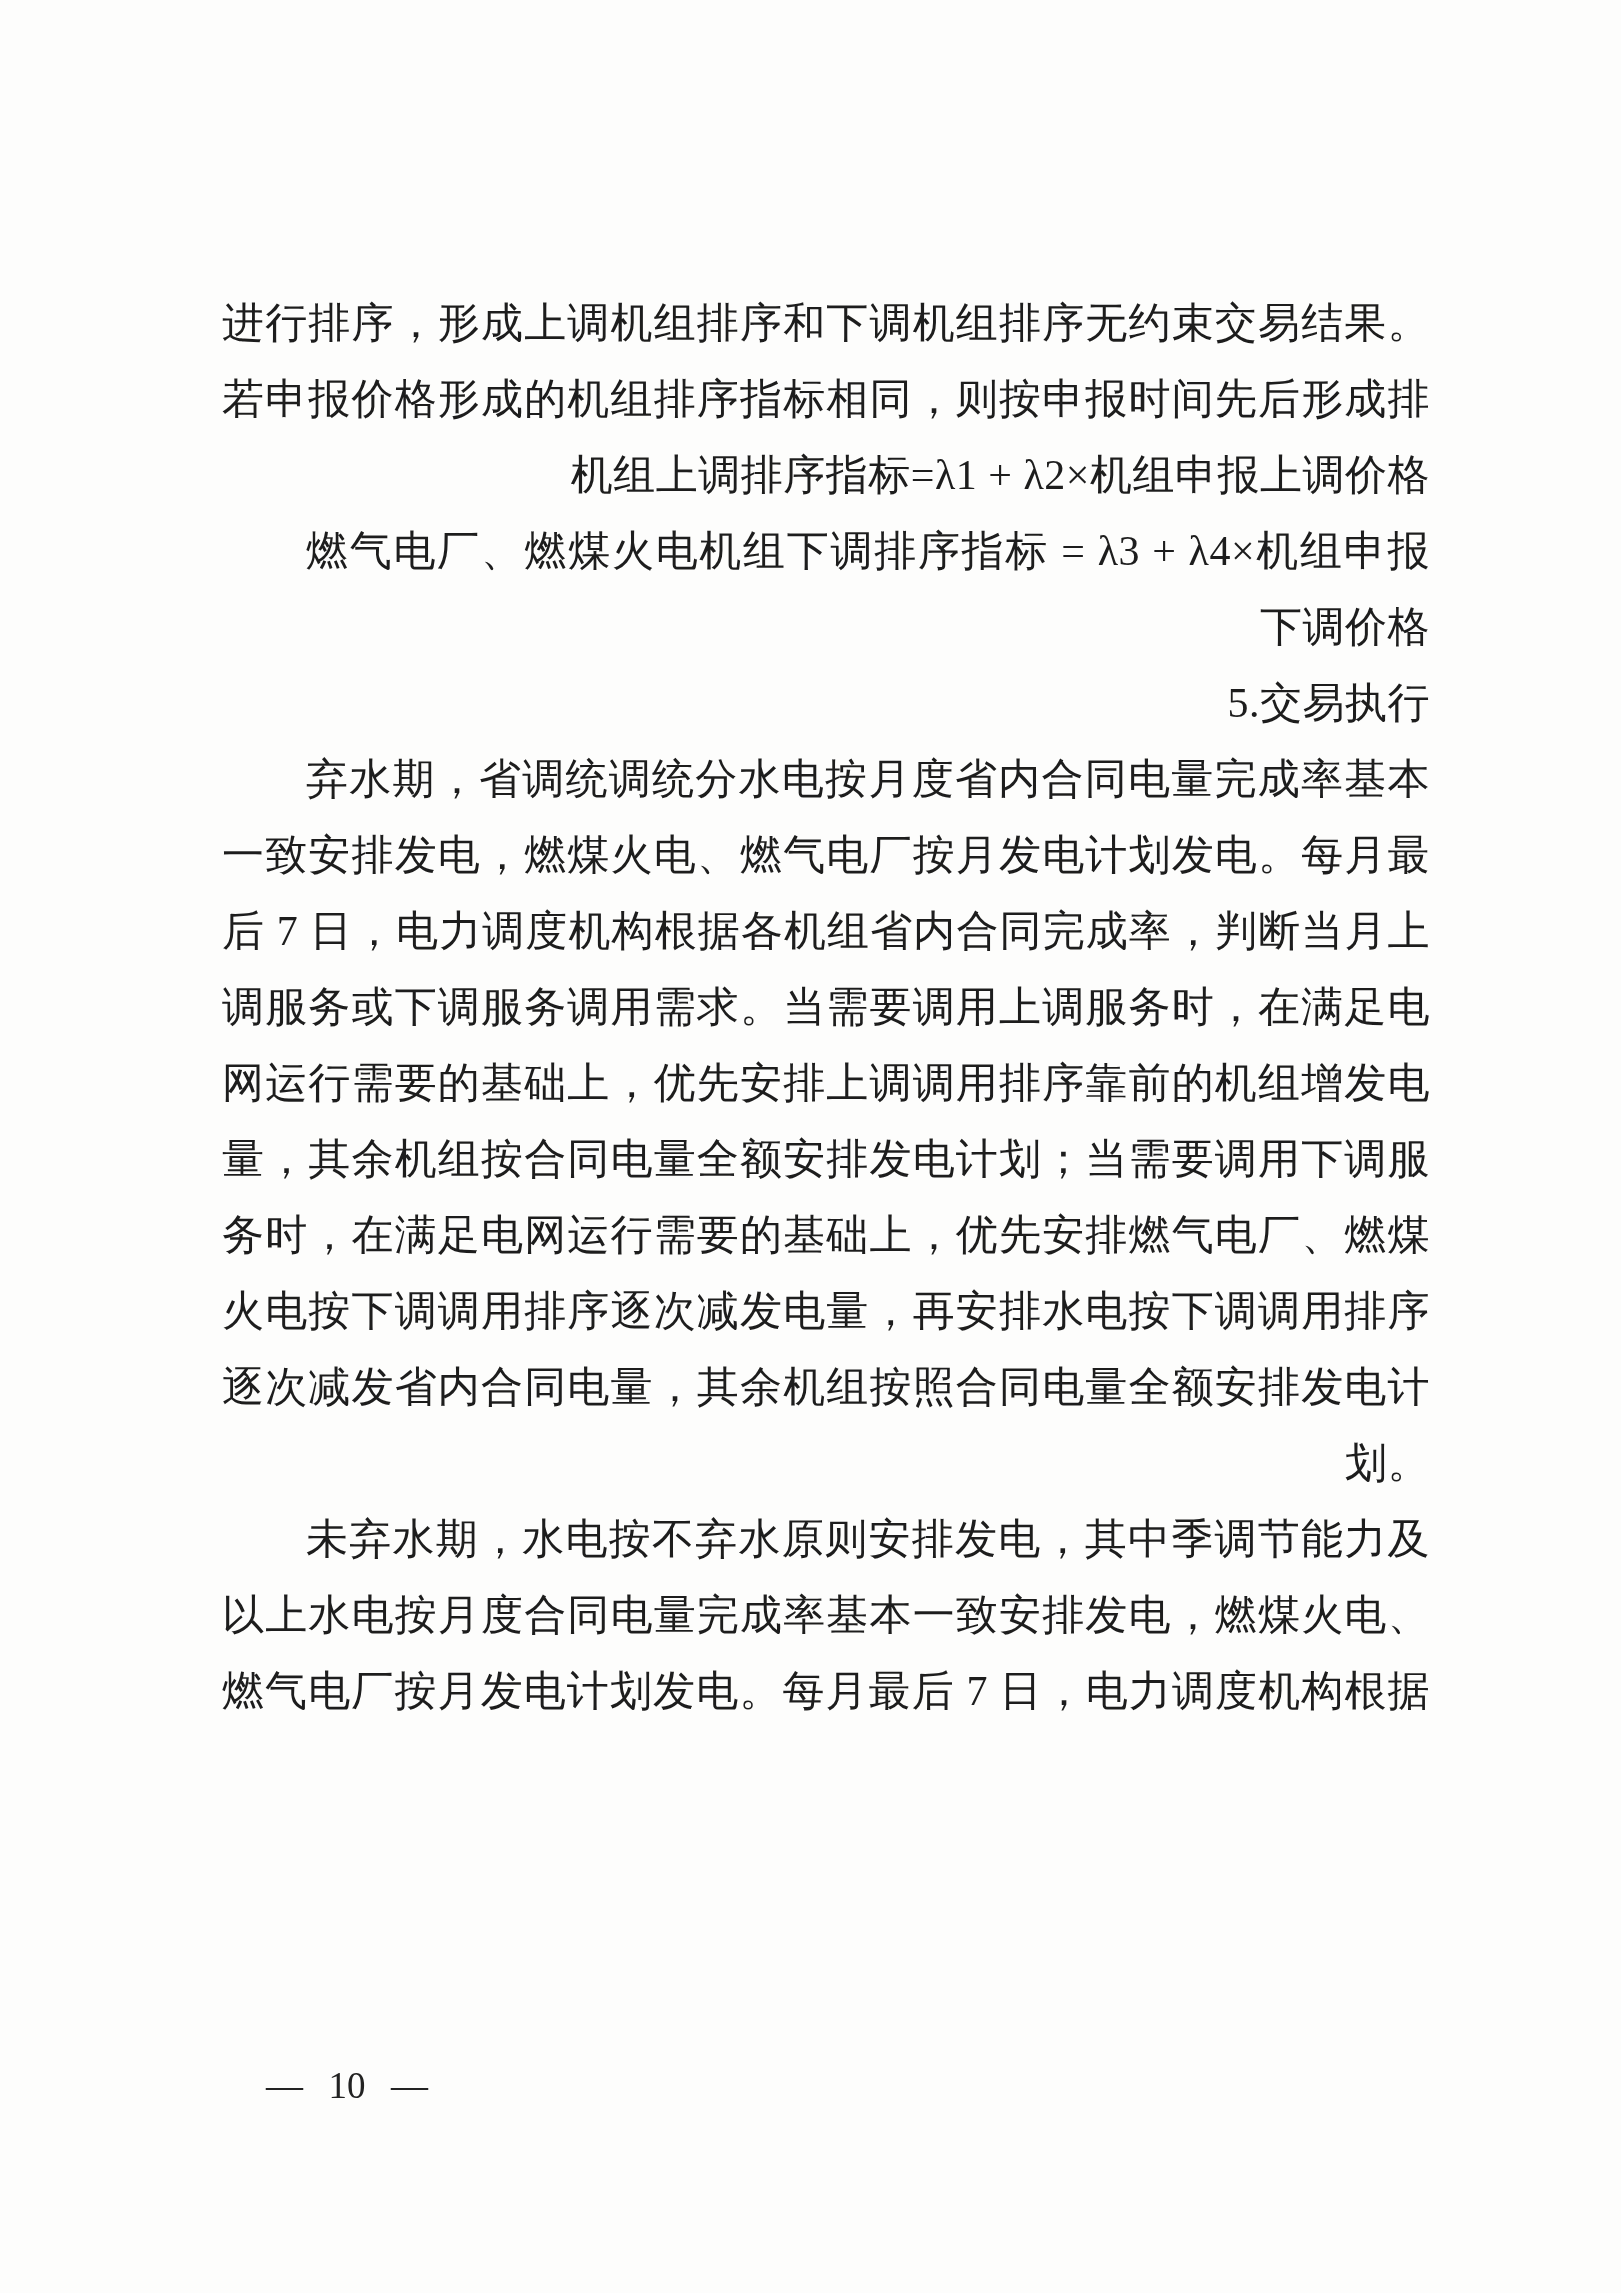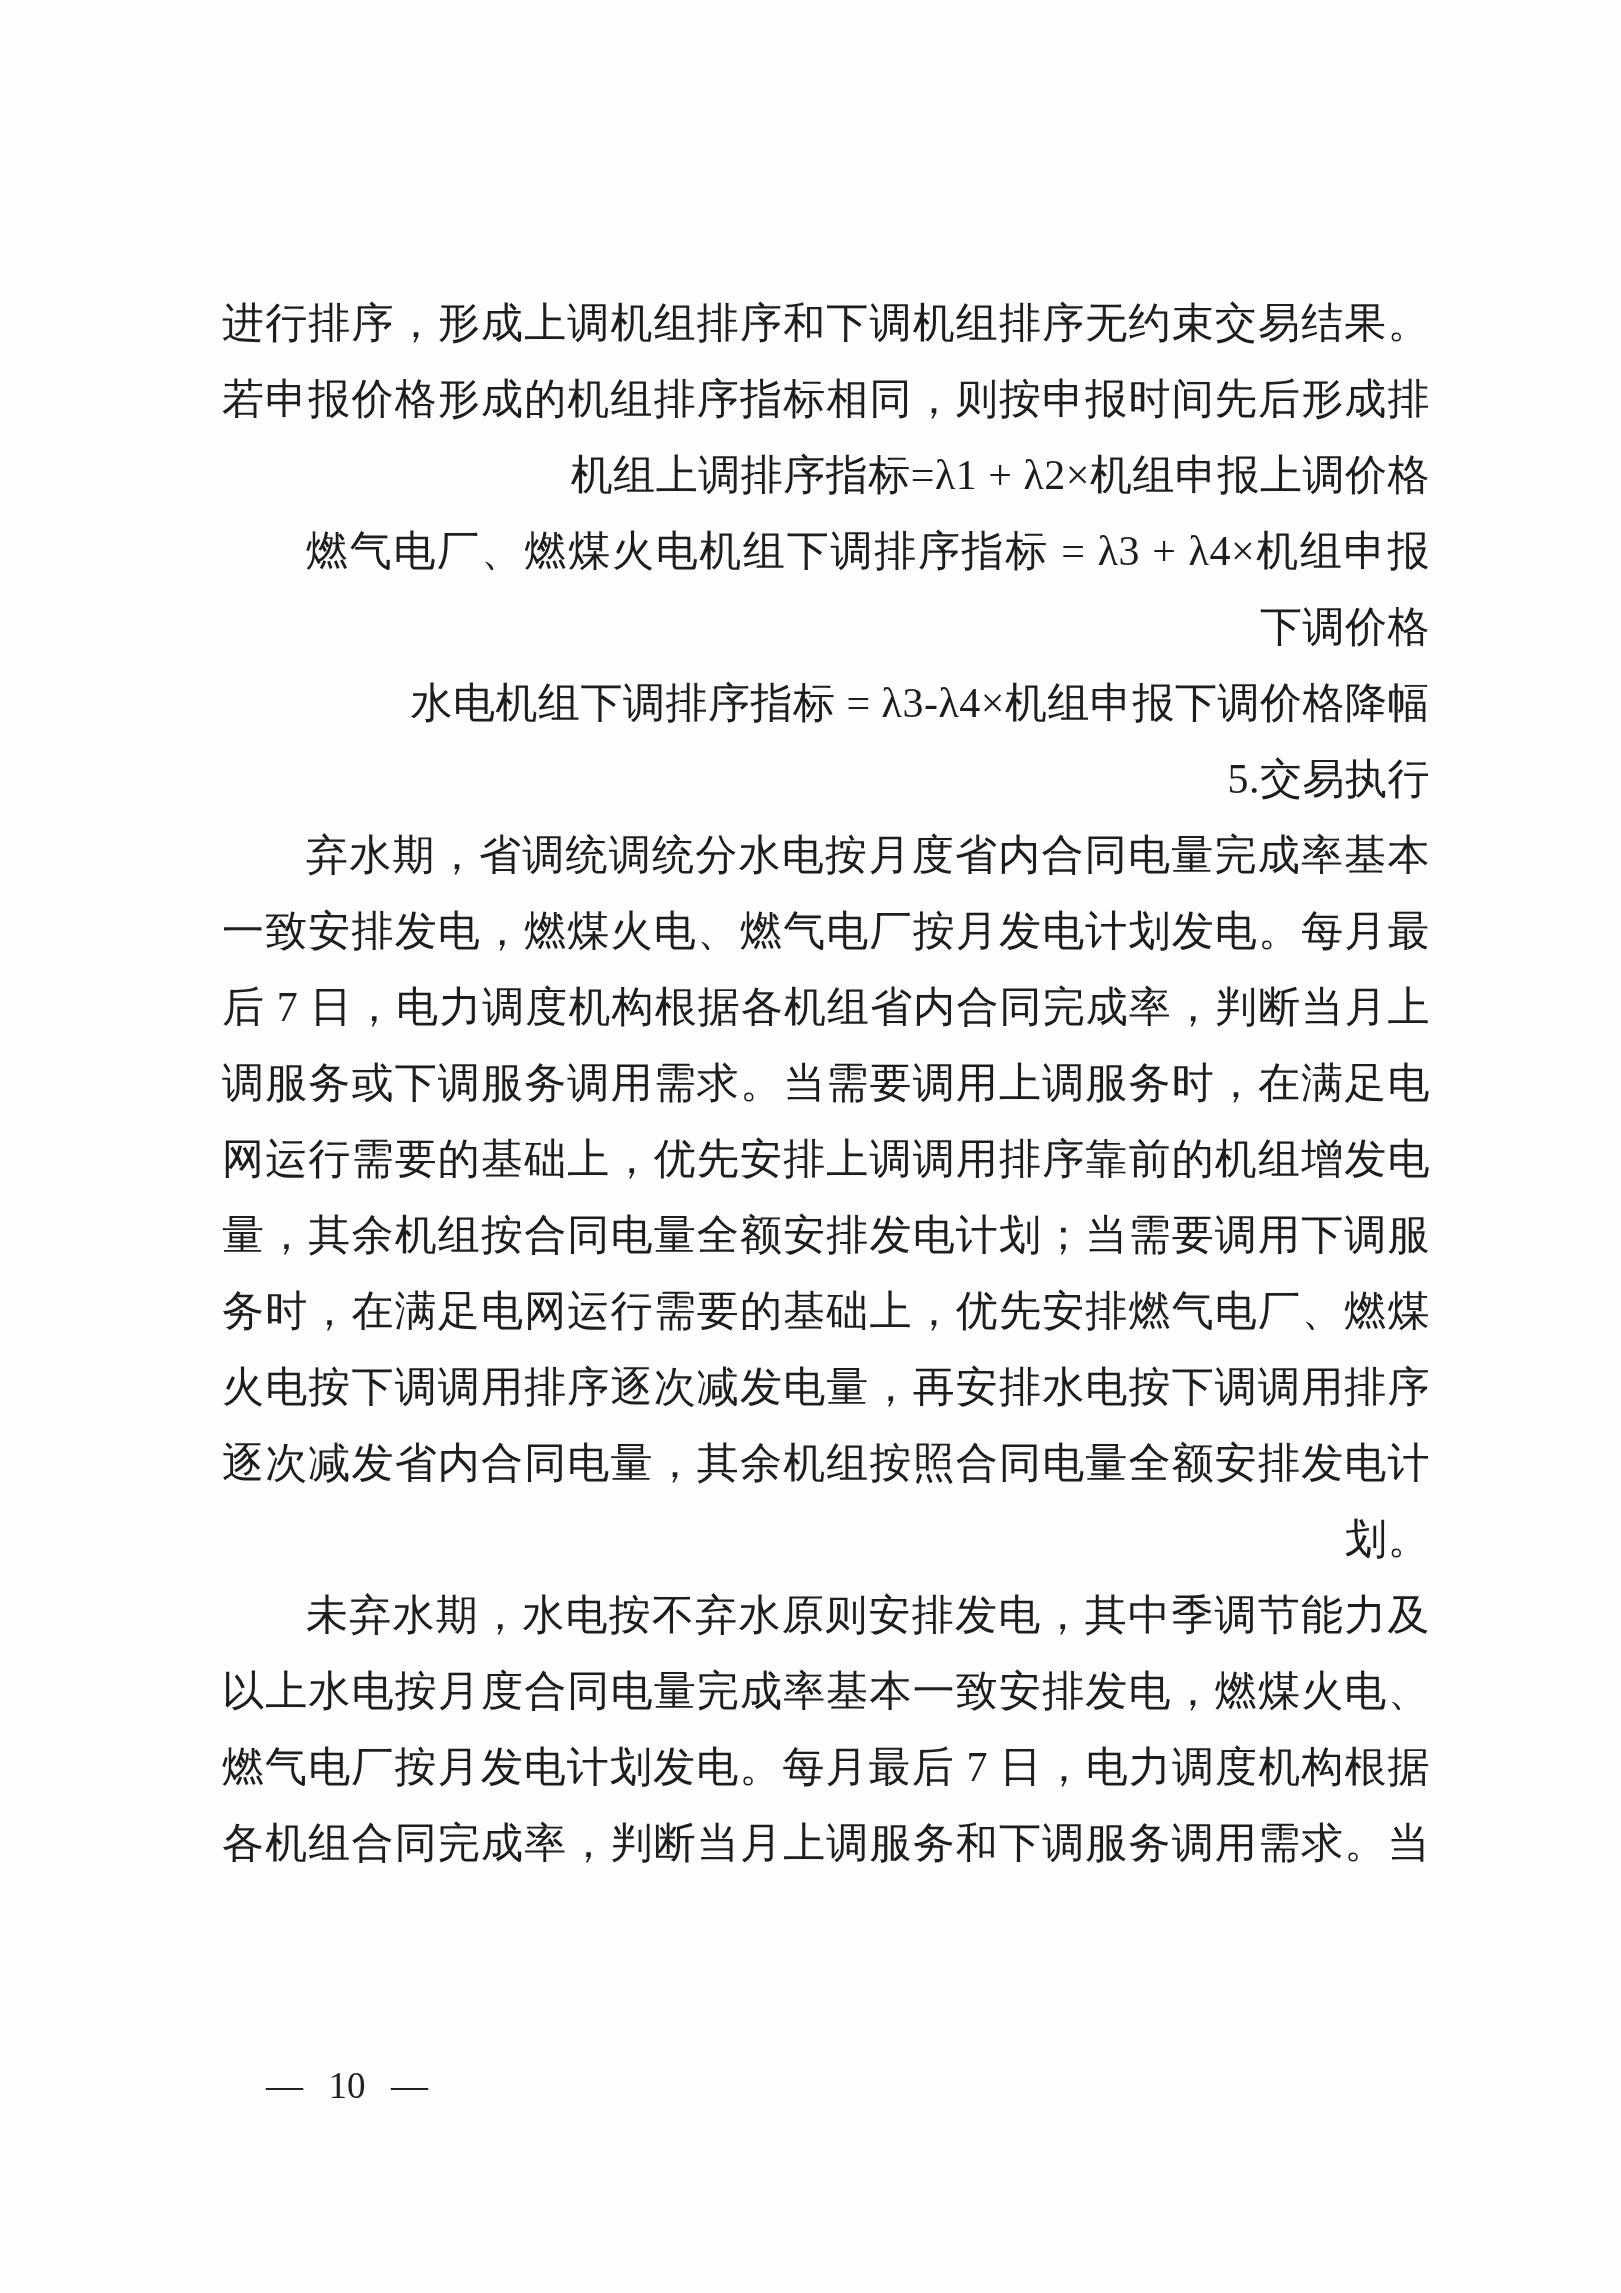--- a/index.html
+++ b/index.html
@@ -54,36 +54,34 @@
 <body>
 
 <div class="page">
 
   <div class="body-text">
     <div class="ln jf">进行排序，形成上调机组排序和下调机组排序无约束交易结果。</div>
     <div class="ln jf">若申报价格形成的机组排序指标相同，则按申报时间先后形成排</div>
     <div class="ln ind">机组上调排序指标=λ1 + λ2×机组申报上调价格</div>
     <div class="ln ind jf">燃气电厂、燃煤火电机组下调排序指标 = λ3 + λ4×机组申报</div>
     <div class="ln">下调价格</div>
-    <div class="ln ind">水电机组下调排序指标 = λ3-λ4×机组申报下调价格降幅</div>
     <div class="ln ind">5.交易执行</div>
     <div class="ln ind jf">弃水期，省调统调统分水电按月度省内合同电量完成率基本</div>
     <div class="ln jf">一致安排发电，燃煤火电、燃气电厂按月发电计划发电。每月最</div>
     <div class="ln jf">后 7 日，电力调度机构根据各机组省内合同完成率，判断当月上</div>
     <div class="ln jf">调服务或下调服务调用需求。当需要调用上调服务时，在满足电</div>
     <div class="ln jf">网运行需要的基础上，优先安排上调调用排序靠前的机组增发电</div>
     <div class="ln jf">量，其余机组按合同电量全额安排发电计划；当需要调用下调服</div>
     <div class="ln jf">务时，在满足电网运行需要的基础上，优先安排燃气电厂、燃煤</div>
     <div class="ln jf">火电按下调调用排序逐次减发电量，再安排水电按下调调用排序</div>
     <div class="ln jf">逐次减发省内合同电量，其余机组按照合同电量全额安排发电计</div>
     <div class="ln">划。</div>
     <div class="ln ind jf">未弃水期，水电按不弃水原则安排发电，其中季调节能力及</div>
     <div class="ln jf">以上水电按月度合同电量完成率基本一致安排发电，燃煤火电、</div>
     <div class="ln jf">燃气电厂按月发电计划发电。每月最后 7 日，电力调度机构根据</div>
-    <div class="ln jf">各机组合同完成率，判断当月上调服务和下调服务调用需求。当</div>
   </div>
 
   <div class="footer">
     <span>—</span>
     <span>10</span>
     <span>—</span>
   </div>
 
 </div>
 

